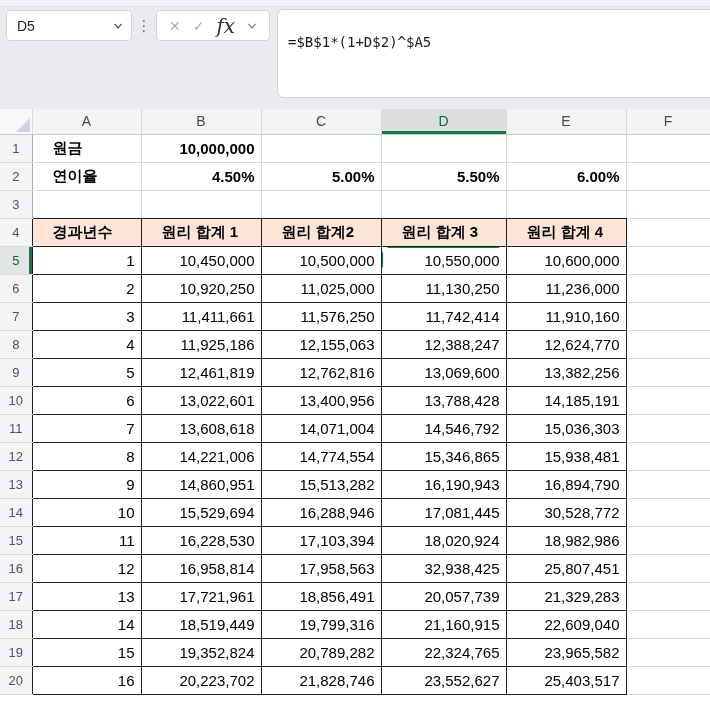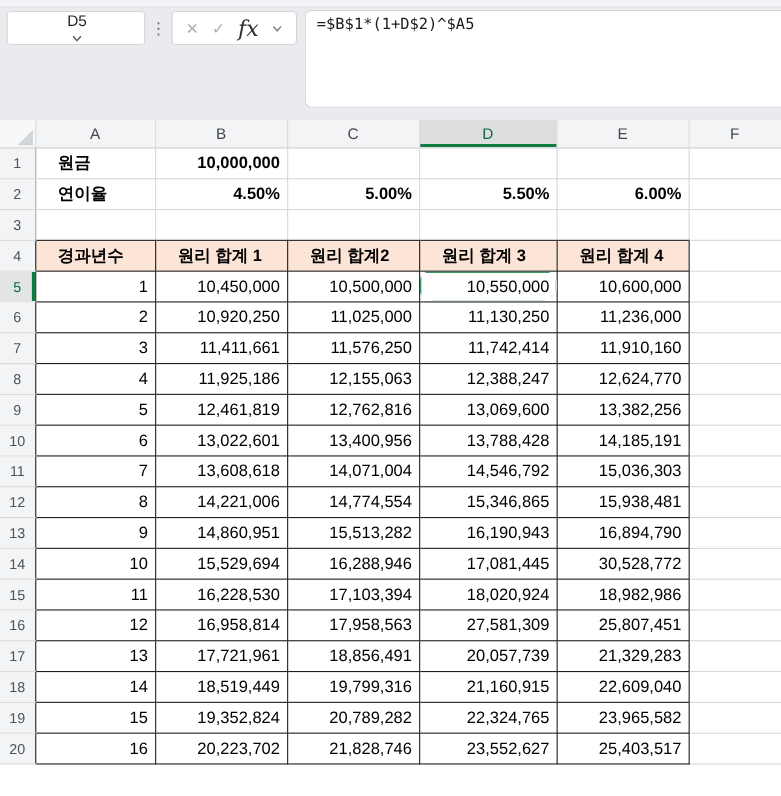--- a/index.html
+++ b/index.html
@@ -7,42 +7,42 @@
     width:710px;height:724px;position:relative;overflow:hidden;
     font-family:"Liberation Sans","DejaVu Sans",sans-serif;
     background:#ffffff;
   }
   
   .top-panel{position:absolute;left:0;top:0;width:710px;height:110px;background:#E9EBEE;}
   .top-strip{position:absolute;left:0;top:0;width:710px;height:6px;background:#F3F4F6;border-bottom:1px solid #DFE1E4;}
   .namebox{
     position:absolute;left:6px;top:10px;width:126px;height:31px;background:#fff;
     border:1px solid #D3D6D9;border-radius:4px;box-sizing:border-box;
-    display:flex;align-items:center;justify-content:space-between;padding:0 8px 0 10px;flex-direction:column;
+    display:flex;align-items:center;justify-content:space-between;padding:0 8px 0 10px;
   }
   .namebox .nb-text{font-size:14px;color:#1f1f1f;}
   .chev{width:10px;height:10px;flex:0 0 auto;}
   .chev polyline{fill:none;stroke:#5A5E63;stroke-width:1.4;}
   .dots-handle{
     position:absolute;left:138px;top:10px;width:12px;height:31px;
     display:flex;align-items:center;justify-content:center;
     color:#6E7378;font-size:15px;user-select:none;
   }
   .fxbox{
     position:absolute;left:156px;top:10px;width:114px;height:31px;background:#fff;
     border:1px solid #D3D6D9;border-radius:4px;box-sizing:border-box;
     display:flex;align-items:center;justify-content:space-evenly;
   }
   .fx-cancel,.fx-enter{color:#A9AEB3;font-size:14px;line-height:1;}
   .fx-label{font-family:"DejaVu Serif","Liberation Serif",serif;font-style:italic;font-size:20px;color:#2f2f2f;line-height:1;}
   .fxbox .chev polyline{stroke:#85898D;}
   .formula-bar{
     position:absolute;left:277px;top:9px;right:0;height:89px;background:#fff;
     border:1px solid #D3D6D9;border-right:none;border-radius:6px 0 0 6px;box-sizing:border-box;
-    padding:4px 10px;
+    padding:24px 10px;
   }
   .formula-text{font-family:"DejaVu Sans Mono","Liberation Mono",monospace;font-size:14px;color:#1b1b1b;white-space:pre;}
   
   .sheet{position:absolute;left:0;top:109px;}
   table{border-collapse:collapse;table-layout:fixed;width:710px;}
   th,td{overflow:hidden;white-space:nowrap;box-sizing:border-box;padding:0;}
   thead tr{height:25px;}
   tbody tr{height:28px;}
   th{
     background:#F3F4F5;font-weight:400;font-size:14px;color:#45494E;
@@ -261,21 +261,21 @@
           <td class="c tc num">17,103,394</td>
           <td class="c tc num">18,020,924</td>
           <td class="c tc num">18,982,986</td>
           <td class="c last"></td>
         </tr>
         <tr>
           <td class="rowhdr blackr">16</td>
           <td class="c tc num">12</td>
           <td class="c tc num">16,958,814</td>
           <td class="c tc num">17,958,563</td>
-          <td class="c tc num">27,581,309</td>
+          <td class="c tc num">32,938,425</td>
           <td class="c tc num">25,807,451</td>
           <td class="c last"></td>
         </tr>
         <tr>
           <td class="rowhdr blackr">17</td>
           <td class="c tc num">13</td>
           <td class="c tc num">17,721,961</td>
           <td class="c tc num">18,856,491</td>
           <td class="c tc num">20,057,739</td>
           <td class="c tc num">21,329,283</td>

